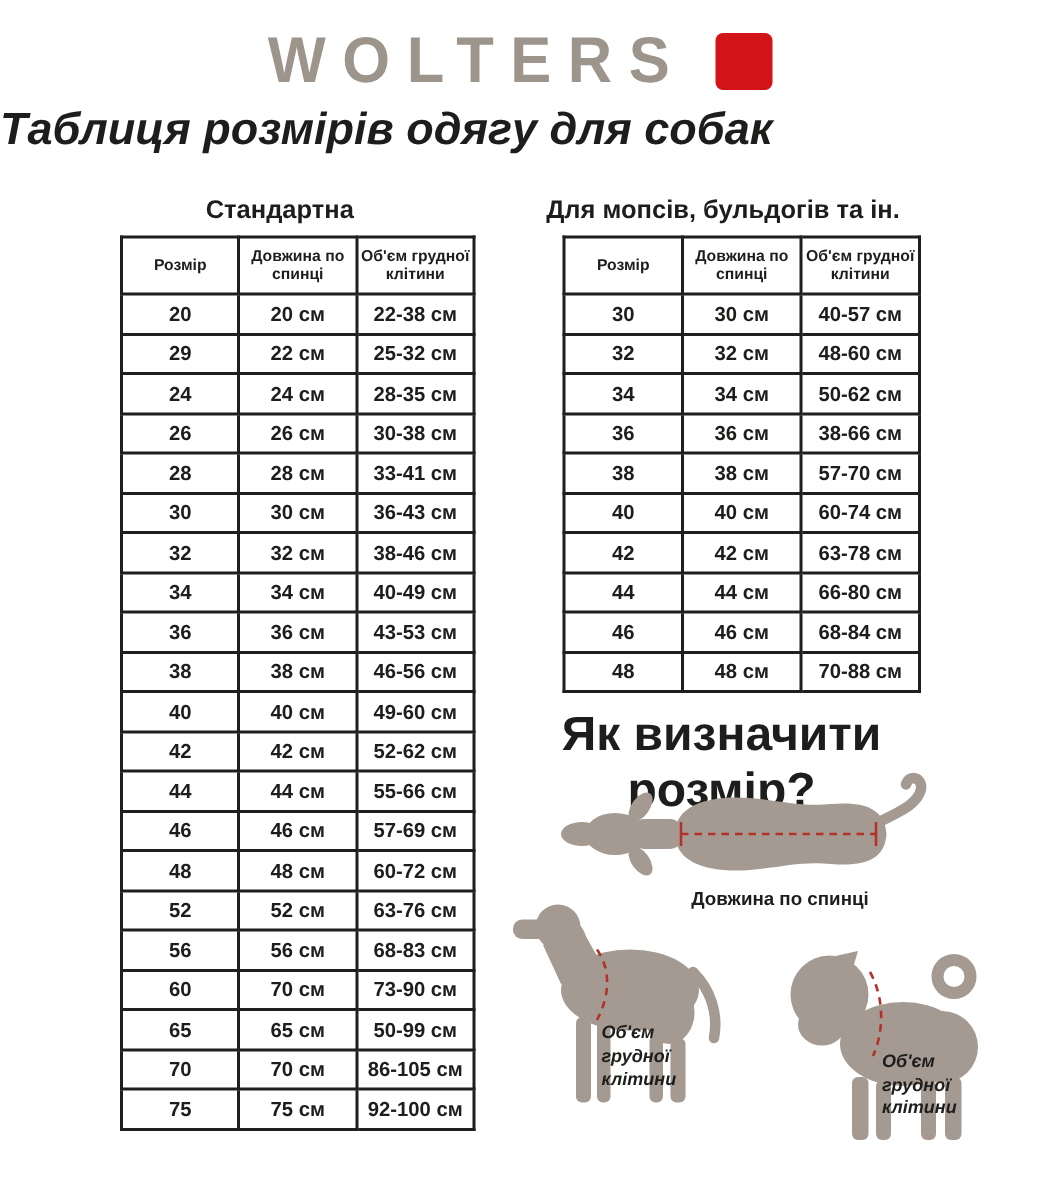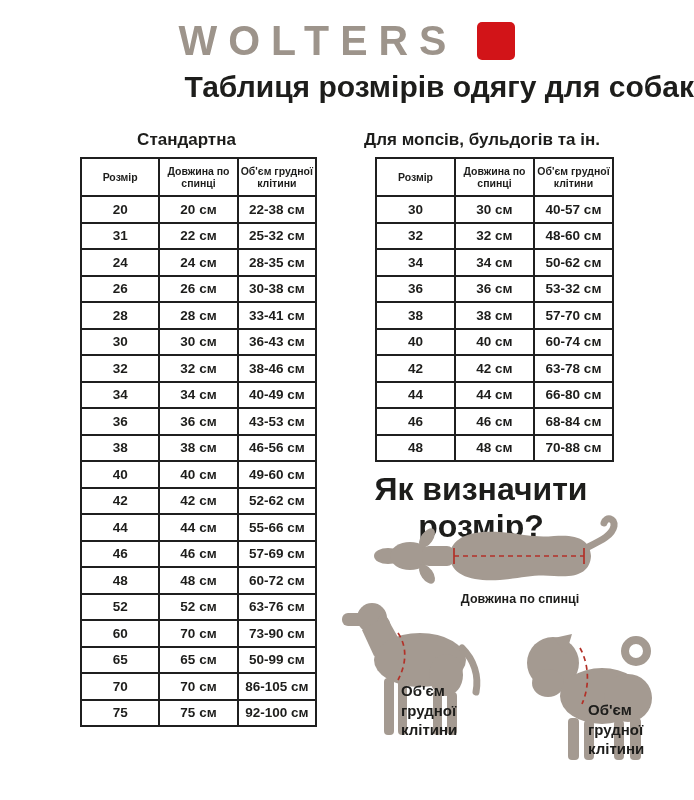--- a/index.html
+++ b/index.html
@@ -13,21 +13,21 @@
   *{margin:0;padding:0;box-sizing:border-box;}
   body{background:#fff;font-family:"Liberation Sans",sans-serif;color:var(--ink);}
   .page{position:relative;width:694px;height:800px;background:#fff;overflow:hidden;font-weight:bold;}
 
   
   .logo-row{position:absolute;top:20px;left:0;width:100%;display:flex;justify-content:center;align-items:center;gap:24px;}
   .logo-text{font-size:41px;font-weight:bold;letter-spacing:11px;color:var(--logo-gray);line-height:1;transform:scaleY(1.05);}
   .logo-square{width:38px;height:38px;background:var(--accent-red);border-radius:5px;margin-left:-4px;}
 
   
-  .main-title{position:absolute;top:70px;left:0;width:100%;text-align:right;font-size:30px;font-weight:bold;color:var(--ink);}
+  .main-title{position:absolute;top:70px;left:0;width:100%;text-align:left;font-size:30px;font-weight:bold;color:var(--ink);font-style:italic;}
   .subtitle{position:absolute;top:130px;font-size:17px;font-weight:bold;text-align:center;}
   .subtitle.left{left:68px;width:237px;}
   .subtitle.right{left:358px;width:248px;}
 
   
   table.size-table{position:absolute;border-collapse:collapse;table-layout:fixed;background:#fff;margin-left:12px;}
   table.size-table.left{left:68px;top:157px;width:237px;}
   table.size-table.right{left:363px;top:157px;width:239px;}
   .size-table th,.size-table td{border:2px solid var(--border);text-align:center;vertical-align:middle;padding:0 2px;}
   .size-table th{height:38px;font-size:10.5px;line-height:1.15;font-weight:bold;}
@@ -38,21 +38,21 @@
   .howto-title{position:absolute;left:338px;top:471px;width:286px;text-align:center;font-size:32px;font-weight:bold;}
   .dog-svg{position:absolute;z-index:1;}
   .svg-topview{left:372px;top:514px;width:262px;height:80px;}
   .svg-sidedog{left:338px;top:600px;width:150px;height:140px;}
   .svg-pug{left:520px;top:630px;width:140px;height:132px;}
   .sil{fill:var(--silhouette);}
   .sil-stroke{fill:none;stroke:var(--silhouette);stroke-linecap:round;}
   .dash{fill:none;stroke:var(--measure);stroke-width:1.7;stroke-dasharray:5 4;}
   .measure-label{position:absolute;z-index:2;font-weight:bold;color:var(--ink);}
   .label-back{left:420px;top:592px;width:200px;text-align:center;font-size:12.5px;}
-  .label-chest{font-size:15px;line-height:1.3;white-space:pre-line;}
+  .label-chest{font-size:12px;line-height:1.3;white-space:pre-line;font-style:italic;}
   .label-chest.big{left:401px;top:681px;}
   .label-chest.pug{left:588px;top:700px;}
 </style>
 </head>
 <body>
 
 <div class="page">
 
   <div class="logo-row">
     <span class="logo-text">WOLTERS</span>
@@ -77,21 +77,21 @@
           <th>Об'єм грудної клітини</th>
         </tr>
       </thead>
     <tbody>
         <tr>
           <td>20</td>
           <td>20 см</td>
           <td>22-38 см</td>
         </tr>
         <tr>
-          <td>31</td>
+          <td>29</td>
           <td>22 см</td>
           <td>25-32 см</td>
         </tr>
         <tr>
           <td>24</td>
           <td>24 см</td>
           <td>28-35 см</td>
         </tr>
         <tr>
           <td>26</td>
@@ -152,20 +152,25 @@
           <td>48</td>
           <td>48 см</td>
           <td>60-72 см</td>
         </tr>
         <tr>
           <td>52</td>
           <td>52 см</td>
           <td>63-76 см</td>
         </tr>
         <tr>
+          <td>56</td>
+          <td>56 см</td>
+          <td>68-83 см</td>
+        </tr>
+        <tr>
           <td>60</td>
           <td>70 см</td>
           <td>73-90 см</td>
         </tr>
         <tr>
           <td>65</td>
           <td>65 см</td>
           <td>50-99 см</td>
         </tr>
         <tr>
@@ -206,21 +211,21 @@
           <td>48-60 см</td>
         </tr>
         <tr>
           <td>34</td>
           <td>34 см</td>
           <td>50-62 см</td>
         </tr>
         <tr>
           <td>36</td>
           <td>36 см</td>
-          <td>53-32 см</td>
+          <td>38-66 см</td>
         </tr>
         <tr>
           <td>38</td>
           <td>38 см</td>
           <td>57-70 см</td>
         </tr>
         <tr>
           <td>40</td>
           <td>40 см</td>
           <td>60-74 см</td>

